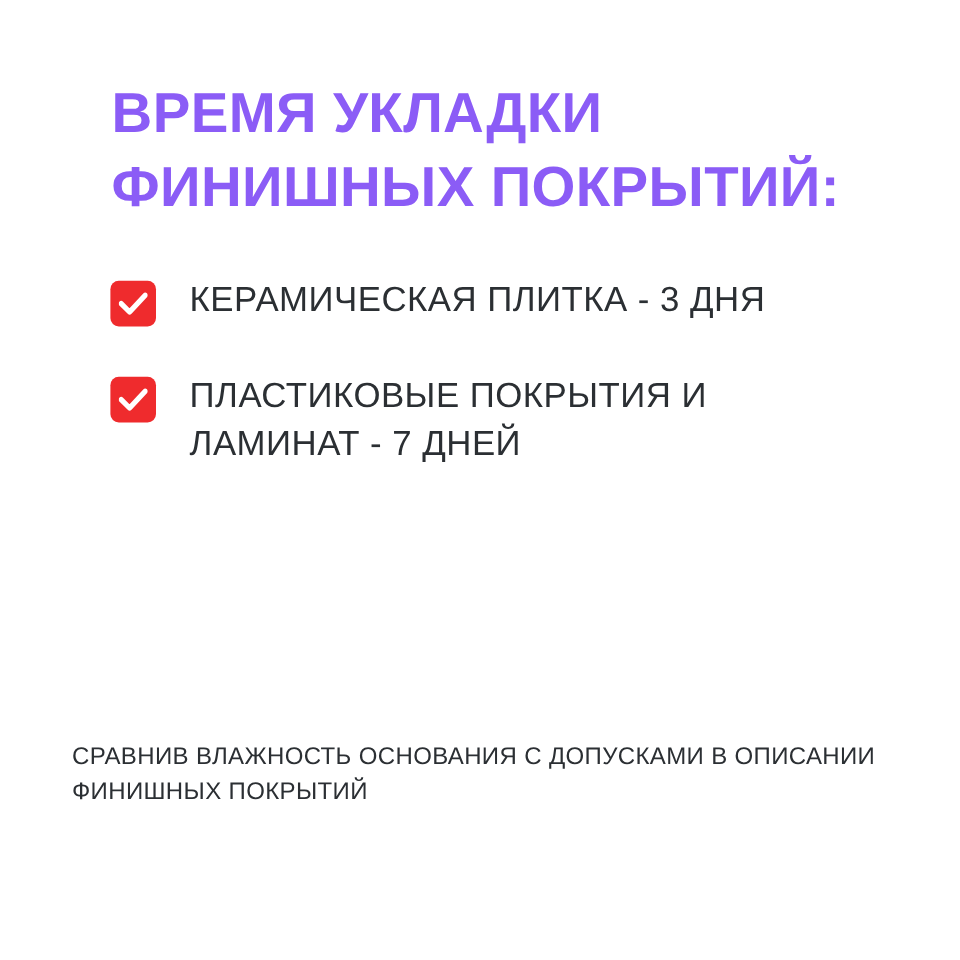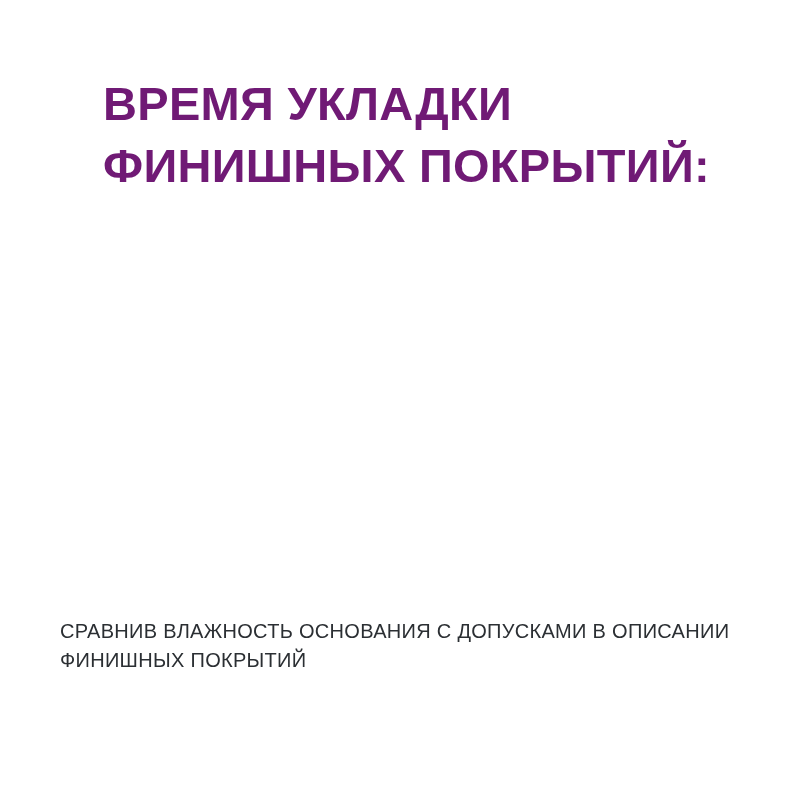--- a/index.html
+++ b/index.html
@@ -20,23 +20,23 @@
     box-sizing: border-box;
     padding: 62px 60px 40px 92px;
     display: flex;
     flex-direction: column;
   }
   .title {
     font-size: 47px;
     line-height: 1.32;
     font-weight: 700;
     letter-spacing: 0.3px;
-    color: #701a75;
+    color: #8b5cf6;
     text-transform: uppercase;
-    margin: 11px;
+    margin: 1px;
     max-width: 620px;
   }
   .checklist {
     margin-top: 42px;
     display: flex;
     flex-direction: column;
     gap: 38px;
   }
   .check-item {
     display: flex;
@@ -80,16 +80,37 @@
     max-width: 710px;
   }
 </style>
 </head>
 <body>
 
 <div class="slide">
 
   <h1 class="title">ВРЕМЯ УКЛАДКИ ФИНИШНЫХ ПОКРЫТИЙ:</h1>
 
+  <div class="checklist">
+
+    <div class="check-item">
+      <span class="checkbox">
+        <svg width="24" height="20" viewBox="0 0 24 20" aria-hidden="true">
+          <polyline points="2,10 9,17 22,3" fill="none" stroke="#ffffff" stroke-width="4.4" stroke-linecap="round" stroke-linejoin="round"></polyline>
+        </svg>
+      </span>
+      <span class="check-text">КЕРАМИЧЕСКАЯ ПЛИТКА - 3 ДНЯ</span>
+    </div>
+
+    <div class="check-item">
+      <span class="checkbox">
+        <svg width="24" height="20" viewBox="0 0 24 20" aria-hidden="true">
+          <polyline points="2,10 9,17 22,3" fill="none" stroke="#ffffff" stroke-width="4.4" stroke-linecap="round" stroke-linejoin="round"></polyline>
+        </svg>
+      </span>
+      <span class="check-text">ПЛАСТИКОВЫЕ ПОКРЫТИЯ И ЛАМИНАТ - 7 ДНЕЙ</span>
+    </div>
+
+  </div>
 
   <p class="footnote">СРАВНИВ ВЛАЖНОСТЬ ОСНОВАНИЯ С ДОПУСКАМИ В ОПИСАНИИ ФИНИШНЫХ ПОКРЫТИЙ</p>
 
 </div>
 
 </body></html>

